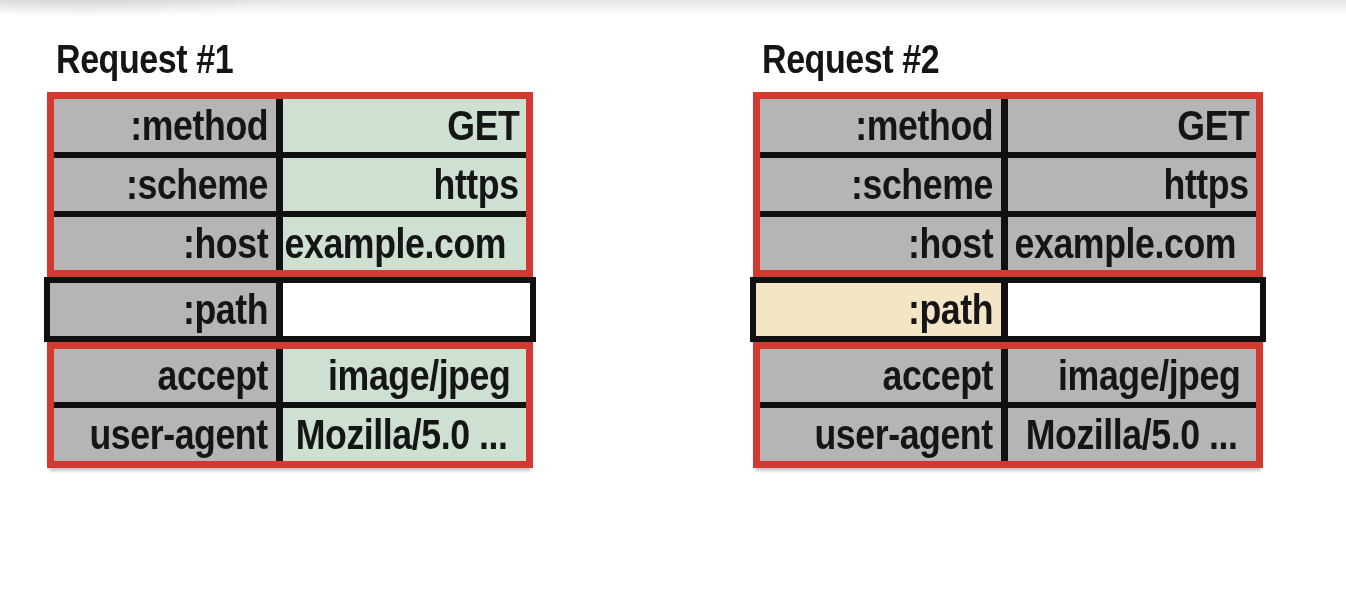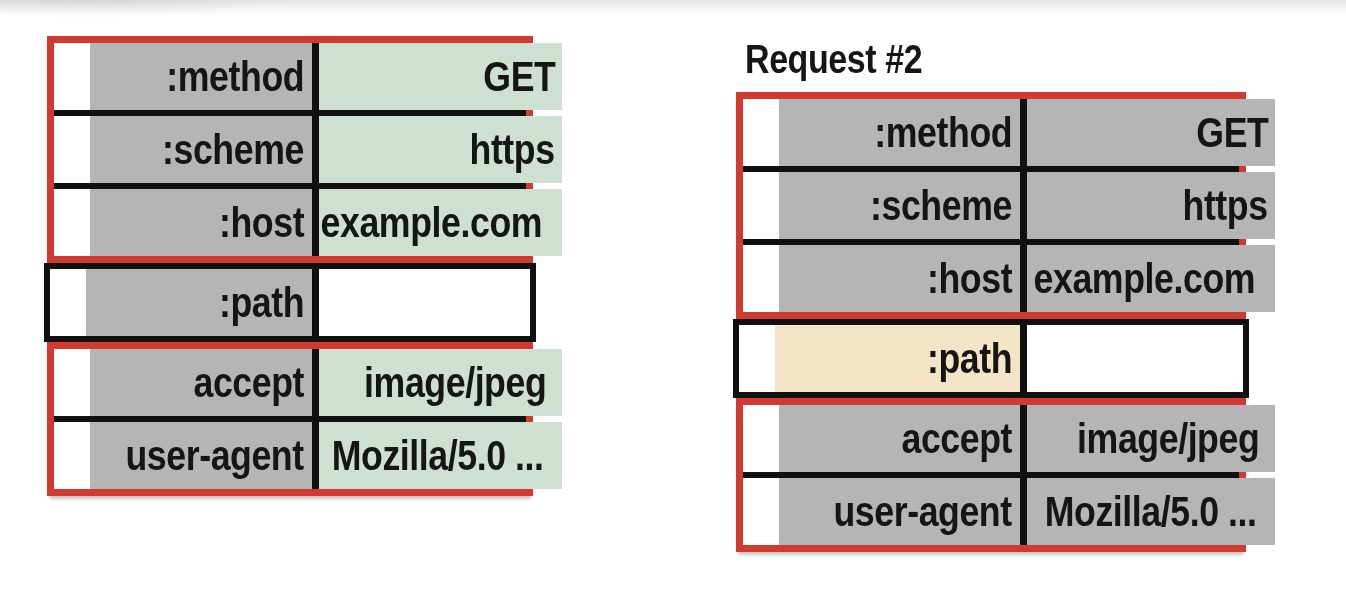--- a/index.html
+++ b/index.html
@@ -26,41 +26,40 @@
     background:linear-gradient(180deg,rgba(0,0,0,0.10) 0%,rgba(0,0,0,0.04) 45%,rgba(0,0,0,0) 85%);
     pointer-events:none;
   }
   .top-shade::before{
     content:"";position:absolute;left:-40px;top:-16px;width:360px;height:34px;
     background:radial-gradient(ellipse at 35% 0%,rgba(0,0,0,0.12),rgba(0,0,0,0) 70%);
   }
 
   .panel{position:absolute;top:36px;}
   .panel.req1{left:47px;}
-  .panel.req2{left:736px;}
+  .panel.req2{left:753px;}
 
   .title{
     font-size:40px;font-weight:bold;line-height:46px;
     margin:0 0 10px 9px;white-space:nowrap;
   }
   .title .cond{transform-origin:0 50%;}
 
   .req1 .tbl{width:486px;--kw:222px;--vw:243px;}
   .req2 .tbl{width:510px;--kw:241px;--vw:248px;}
   .tbl{
     position:relative;
     box-shadow:0 5px 3px -2px rgba(0,0,0,0.22);
   }
 
   .group{border:7px solid var(--red-border);}
   .row{
     display:grid;
     grid-template-columns:var(--kw) 7px var(--vw);
-    height:67px;
-    padding-left:36px;
+    height:53px;
   }
   .row.standalone{
     border:6px solid var(--black-line);
     margin:0 -3px;
   }
   .req1 .row.standalone{grid-template-columns:226px 7px auto;}
   .req2 .row.standalone{grid-template-columns:245px 7px auto;}
 
   .hsep{height:6px;background:var(--black-line);}
   .vdiv{background:var(--black-line);}
@@ -81,20 +80,21 @@
   .cell .cond{font-size:42px;font-weight:bold;}
   .cell.key .cond{transform-origin:100% 50%;}
   .cell.val .cond{transform-origin:50% 50%;}
 </style>
 </head>
 <body>
 
 <div class="top-shade"></div>
 
 <section class="panel req1">
+  <h2 class="title"><span class="cond">Request #1</span></h2>
 
   <div class="tbl">
     <div class="group">
       <div class="row">
         <div class="cell key bg-gray">
             <span class="cond">:method</span>
           </div>
         <div class="vdiv"></div>
         <div class="cell val bg-green">
             <span class="cond">GET</span>

